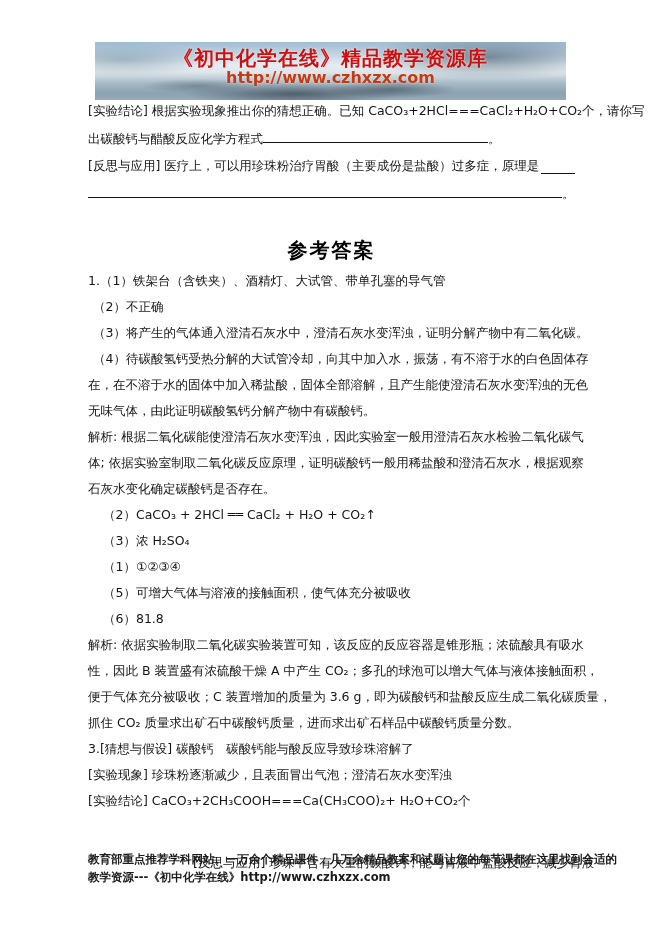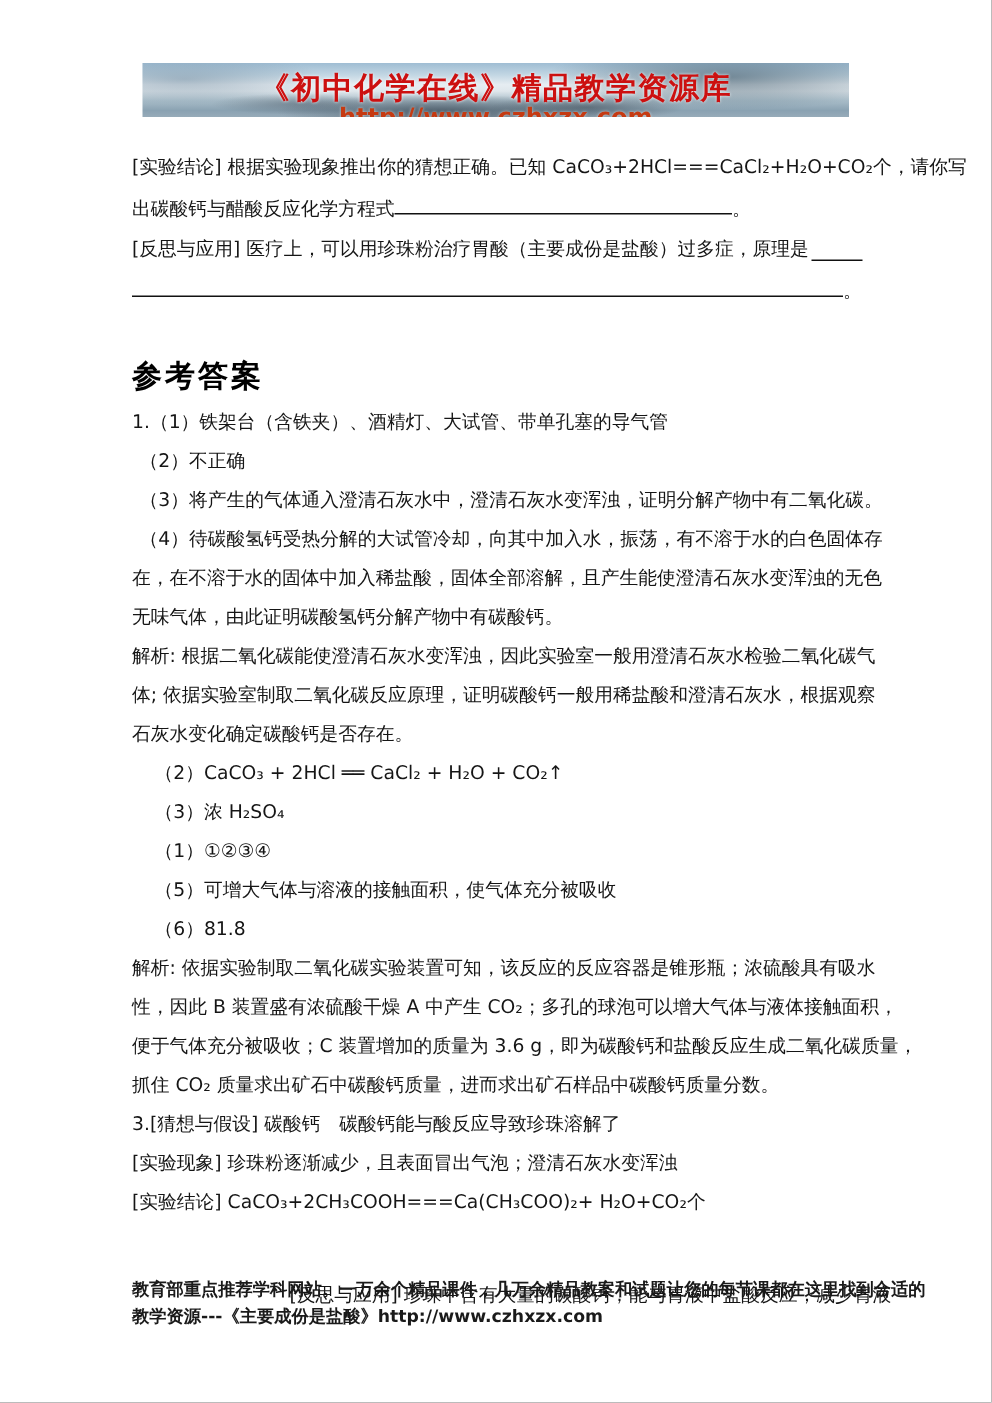--- a/index.html
+++ b/index.html
@@ -3,21 +3,21 @@
 <meta charset="utf-8">
 <style>
   html,body{margin:0;padding:0;background:#888;}
   .page{
     position:relative;width:661px;height:935px;margin:0 auto;
     background:#ffffff;overflow:hidden;
     font-family:"DejaVu Sans",sans-serif;color:#151515;
   }
   
   .banner{
-    position:absolute;left:95px;top:42px;width:471px;height:36px;overflow:hidden;
+    position:absolute;left:95px;top:42px;width:471px;height:58px;overflow:hidden;
     background:
       radial-gradient(ellipse 170px 30px at 83% 26%, rgba(70,94,110,.65), rgba(70,94,110,0) 72%),
       radial-gradient(ellipse 130px 24px at 6% 30%, rgba(110,135,155,.5), rgba(110,135,155,0) 72%),
       radial-gradient(ellipse 150px 16px at 42% 90%, rgba(42,52,62,.6), rgba(42,52,62,0) 72%),
       radial-gradient(ellipse 90px 12px at 63% 82%, rgba(45,55,65,.5), rgba(45,55,65,0) 72%),
       radial-gradient(ellipse 80px 10px at 22% 76%, rgba(60,72,85,.4), rgba(60,72,85,0) 72%),
       linear-gradient(180deg,#9fbdd3 0%,#c2d6e3 22%,#e6edf2 40%,#dfe7ec 52%,#a8bcc8 70%,#8aa2b2 88%,#97abb9 100%);
   }
   .banner-title{
     position:absolute;left:0;right:0;top:5px;text-align:center;
@@ -35,21 +35,21 @@
   
   .content{position:absolute;left:88px;top:0;width:487px;}
   .row{height:27.5px;line-height:27.5px;font-size:12.5px;white-space:nowrap;}
   .row.flexrow{display:flex;align-items:stretch;}
   .blank{display:inline-block;border-bottom:1px solid #111;height:1em;vertical-align:baseline;}
   .blank-a{width:225px;}
   .blank-c{width:474px;}
   .fill{flex:1 1 auto;border-bottom:1px solid #111;margin-bottom:6px;margin-left:2px;}
   .intro{position:absolute;left:0;top:97px;width:487px;}
   .heading{
-    position:absolute;left:0;top:238px;width:487px;
+    position:absolute;left:0;top:238px;width:487px;text-align:center;
     font-size:20px;font-weight:bold;line-height:24px;letter-spacing:2px;color:#000;
   }
   .answers{position:absolute;left:0;top:268px;width:487px;}
   .answers .line{height:26px;line-height:26px;font-size:12.5px;white-space:nowrap;}
   .answers .line.ind1{padding-left:5px;}
   .answers .line.ind2{padding-left:15px;}
   .answers .line.ind3{padding-left:105px;margin-top:36px;}
   
   .footer{
     position:absolute;left:88px;top:851px;width:500px;
@@ -105,16 +105,16 @@
         <div class="line">3.[猜想与假设] 碳酸钙　碳酸钙能与酸反应导致珍珠溶解了</div>
         <div class="line">[实验现象] 珍珠粉逐渐减少，且表面冒出气泡；澄清石灰水变浑浊</div>
         <div class="line">[实验结论] CaCO₃+2CH₃COOH===Ca(CH₃COO)₂+ H₂O+CO₂个</div>
         <div class="line ind3">[反思与应用] 珍珠中含有大量的碳酸钙，能与胃液中盐酸反应，减少胃液</div>
       </div>
 
   </div>
 
   <div class="footer">
     <div class="fline">教育部重点推荐学科网站。一万余个精品课件，几万余精品教案和试题让您的每节课都在这里找到合适的</div>
-    <div class="fline">教学资源---《主要成份是盐酸》http://www.czhxzx.com</div>
+    <div class="fline">教学资源---《初中化学在线》http://www.czhxzx.com</div>
   </div>
 
 </div>
 
 </body></html>

